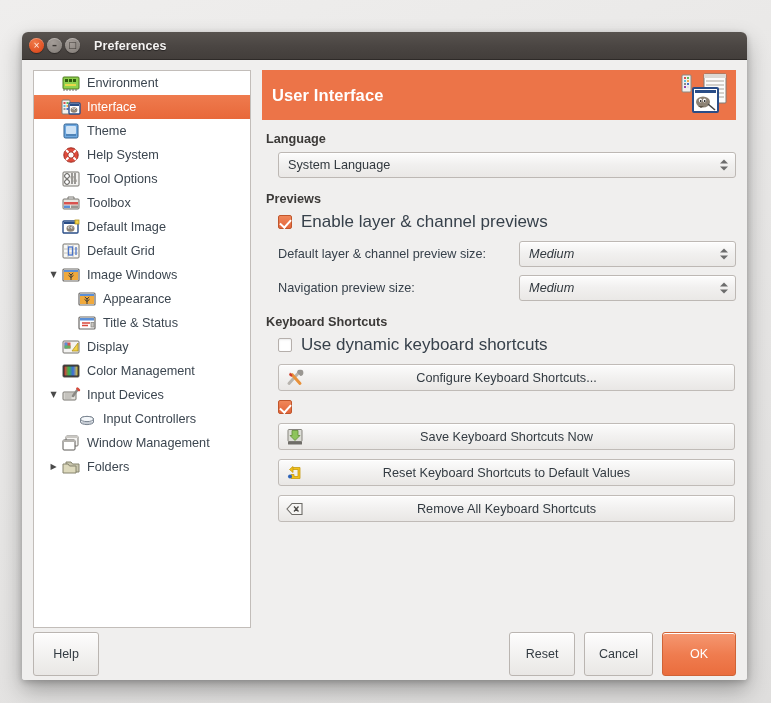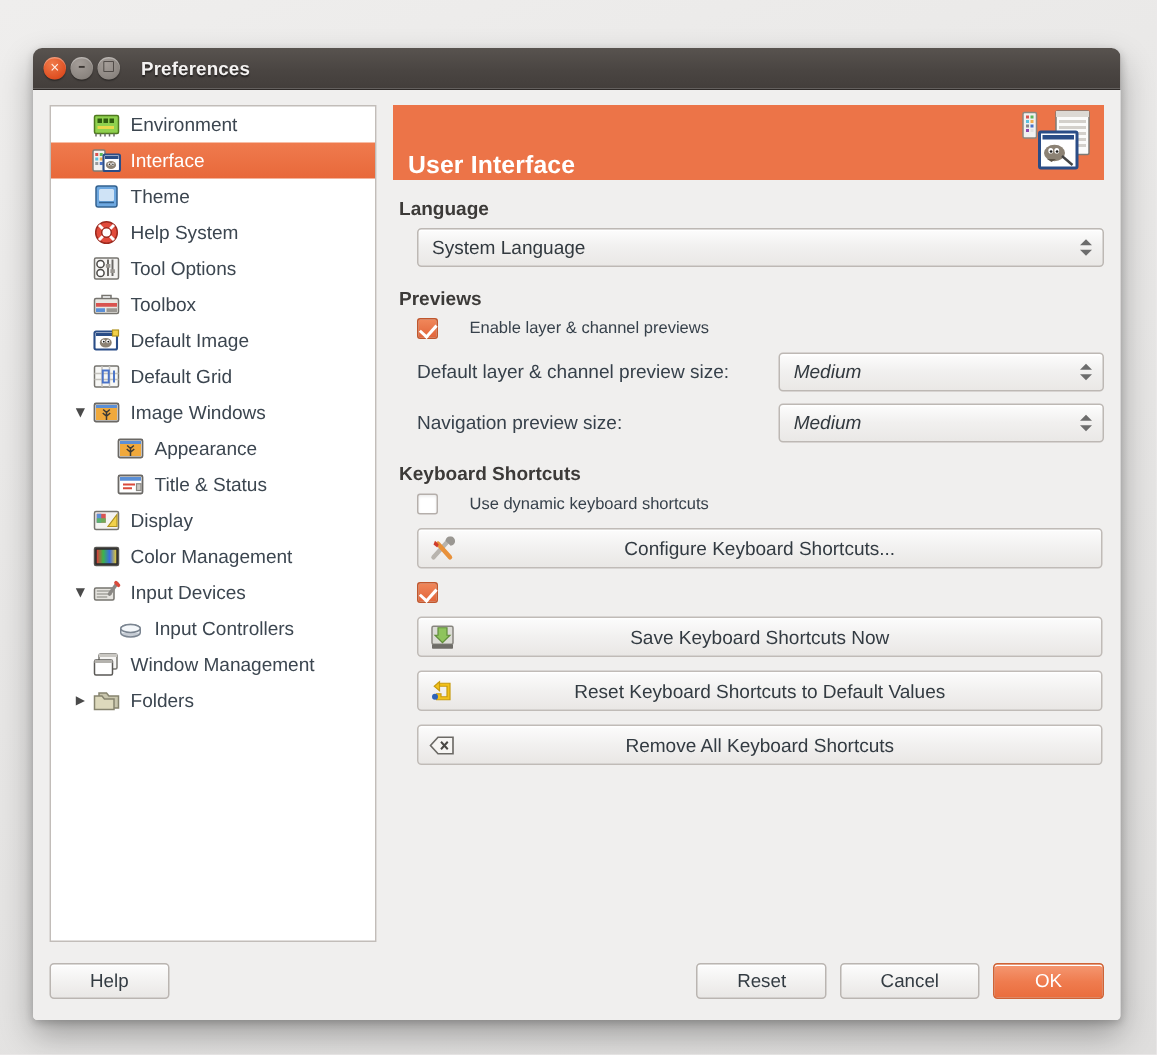--- a/index.html
+++ b/index.html
@@ -140,21 +140,21 @@
     min-width: 0;
     display: flex;
     flex-direction: column;
   }
 
   #panel-header {
     position: relative;
     height: 50px;
     background: #ec7448;
     display: flex;
-    align-items: flex-end;
+    align-items: center;
     padding: 0 10px;
     box-sizing: border-box;
     flex: 0 0 auto;
   }
   #panel-title {
     color: #ffffff;
     font-size: 16.5px;
     font-weight: bold;
     letter-spacing: 0.1px;
   }
@@ -250,21 +250,21 @@
   }
   .cbox.on:after {
     content: "";
     position: absolute;
     left: 3px; top: 1px;
     width: 5px; height: 9px;
     border: solid #ffffff;
     border-width: 0 2px 2px 0;
     transform: rotate(42deg);
   }
-  .check-label { font-size: 11px; color: #37414b; margin-left: 12px; }
+  .check-label { font-size: 17px; color: #37414b; }
 
   
   .wbtn-row {
     position: relative;
     width: 457px;
     height: 27px;
     margin: 0 0 9px 12px;
     background: linear-gradient(180deg, #fcfcfc 0%, #f2f1f0 48%, #e9e7e5 100%);
     border: 1px solid #c0bbb7;
     border-radius: 3px;
@@ -287,23 +287,23 @@
 
   
   #actionbar {
     flex: 0 0 auto;
     height: 52px;
     display: flex;
     align-items: center;
     padding: 0 0 0 0;
   }
   .btn {
-    height: 24px;
+    height: 44px;
     min-width: 66px;
-    padding: 0 26px;
+    padding: 0 14px;
     border: 1px solid #bab5b1;
     border-radius: 3px;
     background: linear-gradient(180deg, #fdfdfd 0%, #f3f2f1 48%, #e9e7e5 100%);
     box-shadow: inset 0 1px 0 #ffffff;
     font-size: 12.5px;
     color: #333b42;
     display: flex; align-items: center; justify-content: center;
     cursor: pointer;
     box-sizing: border-box;
     font-family: "Liberation Sans", sans-serif;

